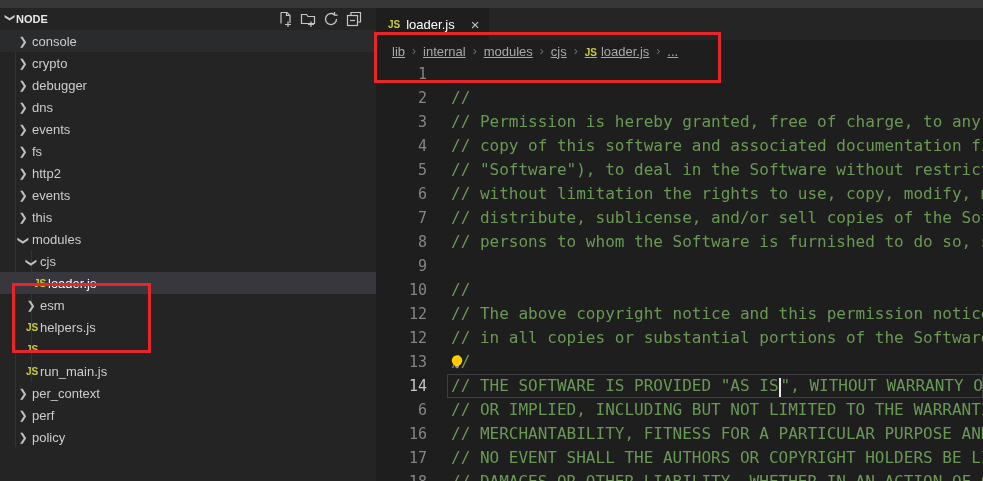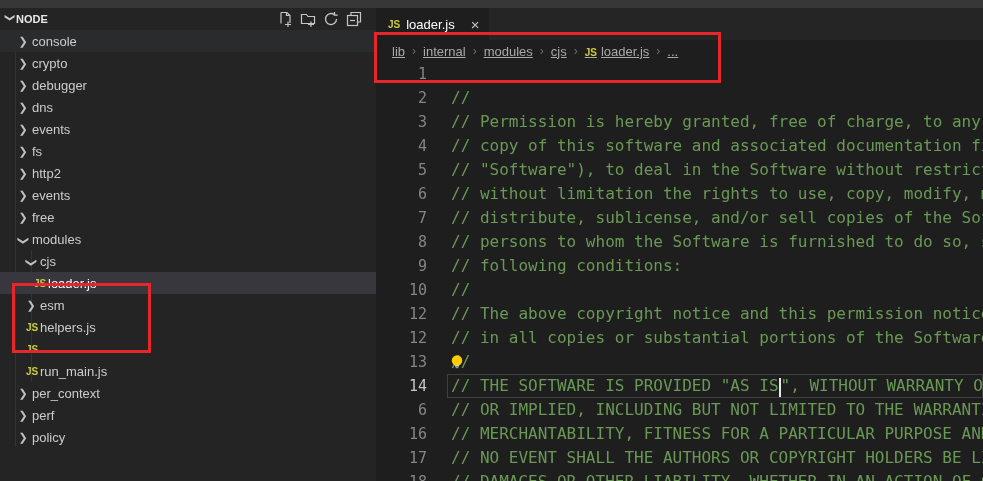--- a/index.html
+++ b/index.html
@@ -129,21 +129,21 @@
         <div class="row" style="padding-left: 14px;">
           <span class="chev" style="font-size: 11px;">❯</span>
           <span>http2</span>
         </div>
         <div class="row" style="padding-left: 14px;">
           <span class="chev" style="font-size: 11px;">❯</span>
           <span>events</span>
         </div>
         <div class="row" style="padding-left: 14px;">
           <span class="chev" style="font-size: 11px;">❯</span>
-          <span>free</span>
+          <span>this</span>
         </div>
         <div class="row" style="padding-left: 14px;">
           <span class="chev exp" style="font-size: 11px;">❯</span>
           <span>modules</span>
         </div>
         <div class="row" style="padding-left: 22px;">
           <span class="chev exp" style="font-size: 11px;">❯</span>
           <span>cjs</span>
         </div>
         <div class="row selected" style="padding-left: 30px;">
@@ -232,21 +232,20 @@
         <div class="cline">
           <span class="num">7</span>
           <span class="txt">// distribute, sublicense, and/or sell copies of the Software, and to permit</span>
         </div>
         <div class="cline">
           <span class="num">8</span>
           <span class="txt">// persons to whom the Software is furnished to do so, subject to the</span>
         </div>
         <div class="cline">
           <span class="num">9</span>
-          <span class="txt">// following conditions:</span>
         </div>
         <div class="cline">
           <span class="num">10</span>
           <span class="txt">//</span>
         </div>
         <div class="cline">
           <span class="num">12</span>
           <span class="txt">// The above copyright notice and this permission notice shall be included</span>
         </div>
         <div class="cline">

